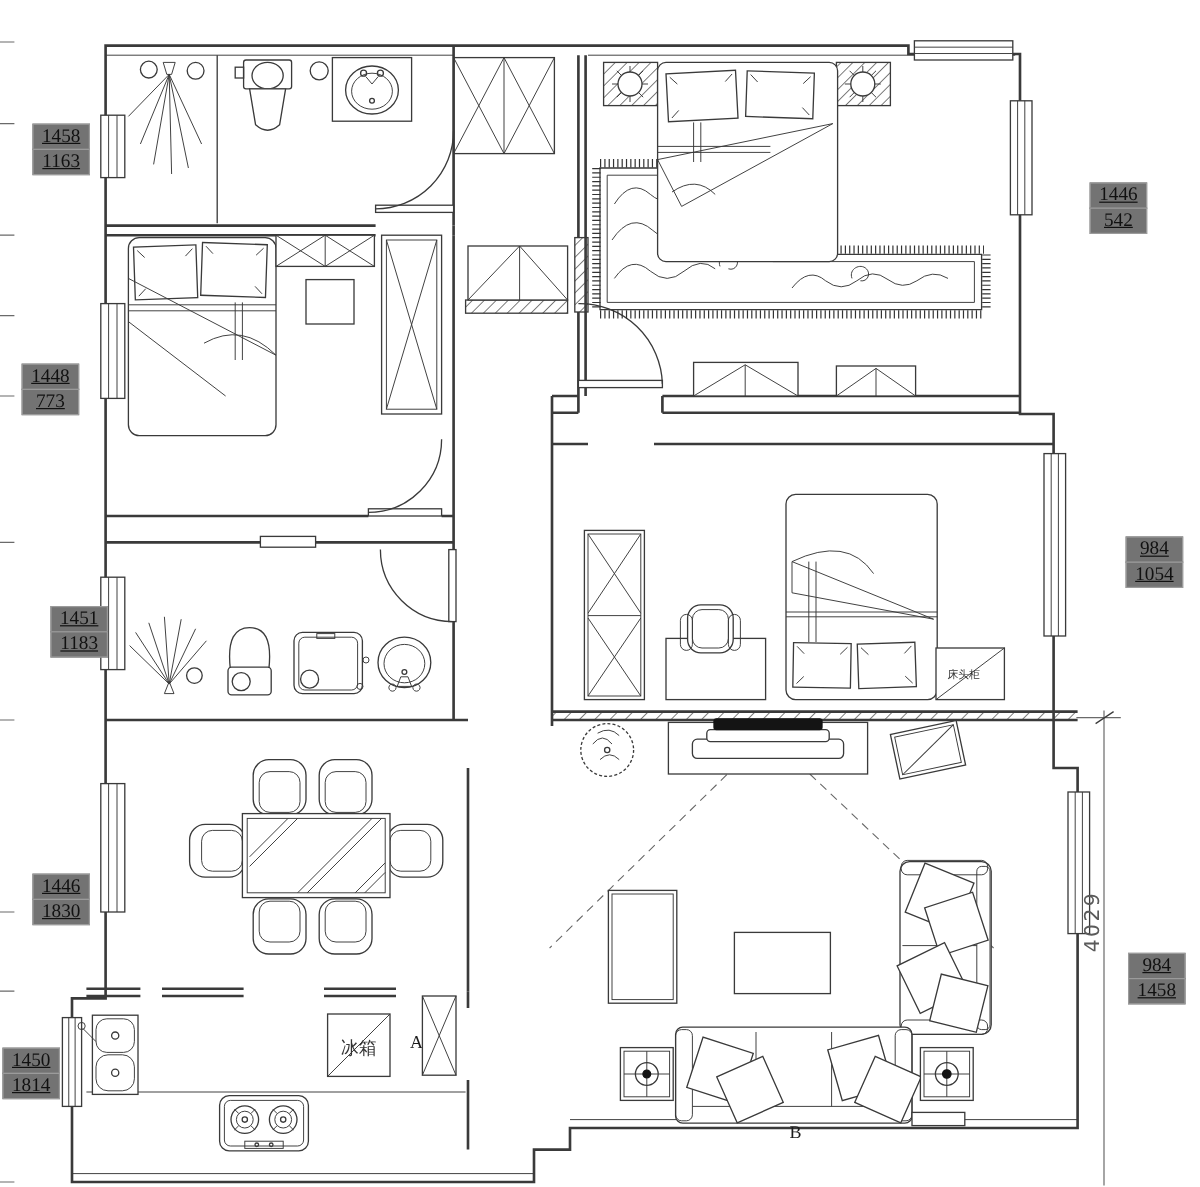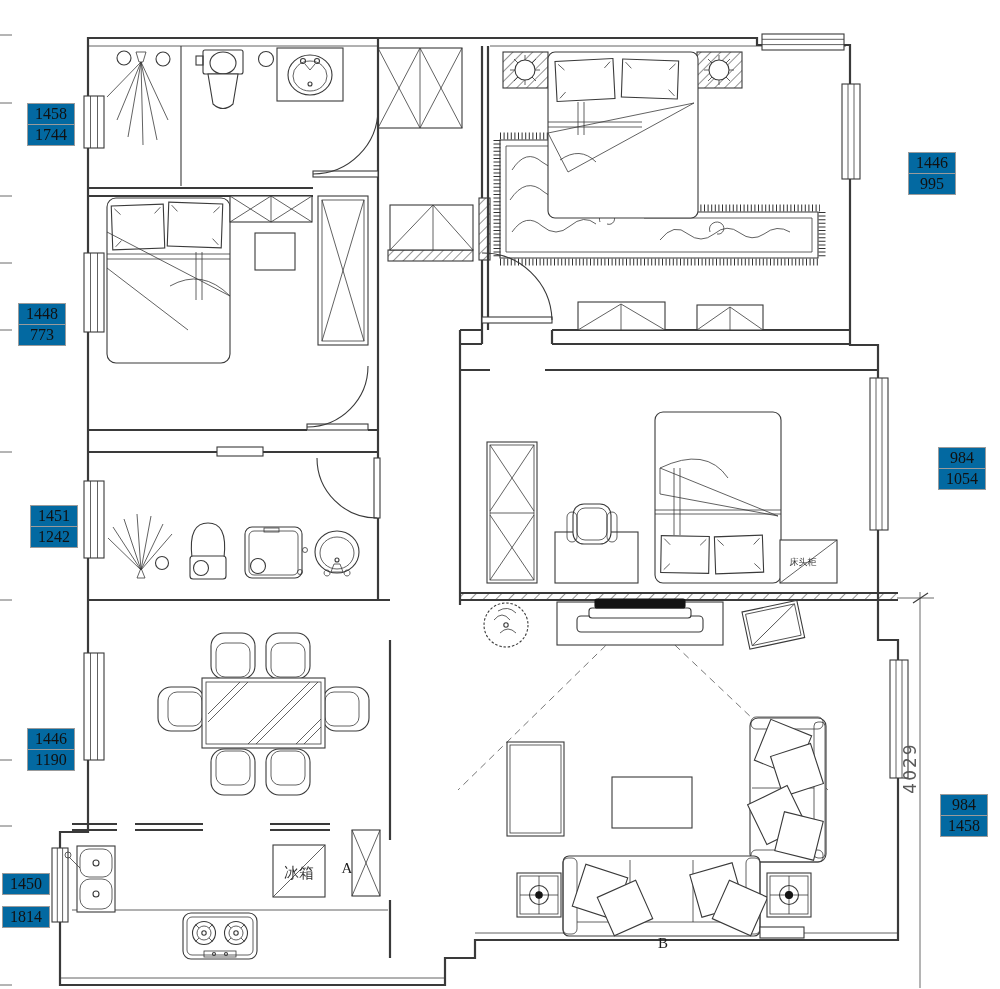--- a/index.html
+++ b/index.html
@@ -13,23 +13,23 @@
   .hatched { fill:url(#hatch); }
   .hatch2  { fill:url(#hatch2); stroke:none; }
   .fringe { stroke:#333; stroke-width:7; stroke-dasharray:1 2.6; }
   .dash   { stroke:#666; stroke-width:0.9; stroke-dasharray:7 5; }
   .dark   { fill:#141414; stroke:#141414; }
   .dimline { stroke:#6a6a6a; stroke-width:1; }
   text.svg-label { fill:#1c1c1c; stroke:none; font-family:"Liberation Serif", serif; }
   text.svg-dim   { fill:#5a5a5a; stroke:none; font-family:"DejaVu Sans", sans-serif; letter-spacing:2px; }
   text.svg-tiny  { fill:#333; stroke:none; font-family:"Liberation Serif", serif; }
   .dim-label { position:absolute; display:flex; flex-direction:column; }
-  .dim-cell  { width:46px; height:20px; border:1px solid #9b9b9b; background:#0369a1;
+  .dim-cell  { width:46px; height:20px; border:1px solid #9b9b9b; background:#737373;
                font:16px "Liberation Serif", serif; color:#111; display:flex;
-               align-items:center; justify-content:center; line-height:1; }
+               align-items:center; justify-content:center; line-height:1;text-decoration:underline; }
   .dim-cell + .dim-cell { margin-top:-1px; }
 </style>
 </head>
 <body>
 
 <div class="canvas">
 <svg width="1000" height="989" viewBox="0 0 1000 989">
   <defs>
     <pattern id="hatch" patternUnits="userSpaceOnUse" width="7" height="7" patternTransform="rotate(45)">
       <line x1="0" y1="0" x2="0" y2="7" stroke="#555" stroke-width="1"></line>
@@ -455,41 +455,41 @@
   </g>
   <g>
     <path class="dimline" d="M897,598 H934 M920,592 V988"></path>
     <path d="M913,603 L928,593" stroke-width="1.6"></path>
     <text class="svg-dim" font-size="17" text-anchor="middle" transform="translate(916,768) rotate(-90)">4029</text>
   </g>
 </svg>
 
   <div class="dim-label" style="left:27px; top:103px;">
     <div class="dim-cell">1458</div>
-    <div class="dim-cell">1744</div>
+    <div class="dim-cell">1163</div>
   </div>
   <div class="dim-label" style="left:18px; top:303px;justify-content:flex-end;">
     <div class="dim-cell">1448</div>
     <div class="dim-cell">773</div>
   </div>
-  <div class="dim-label" style="left:30px; top:505px;">
+  <div class="dim-label" style="left:42px; top:505px;">
     <div class="dim-cell">1451</div>
-    <div class="dim-cell">1242</div>
+    <div class="dim-cell">1183</div>
   </div>
   <div class="dim-label" style="left:27px; top:728px;">
     <div class="dim-cell">1446</div>
-    <div class="dim-cell">1190</div>
-  </div>
-  <div class="dim-label" style="left:2px; top:873px;gap:12px;">
+    <div class="dim-cell">1830</div>
+  </div>
+  <div class="dim-label" style="left:2px; top:873px;">
     <div class="dim-cell">1450</div>
     <div class="dim-cell">1814</div>
   </div>
   <div class="dim-label" style="left:908px; top:152px;">
     <div class="dim-cell">1446</div>
-    <div class="dim-cell">995</div>
+    <div class="dim-cell">542</div>
   </div>
   <div class="dim-label" style="left:938px; top:447px;">
     <div class="dim-cell">984</div>
     <div class="dim-cell">1054</div>
   </div>
   <div class="dim-label" style="left:940px; top:794px;">
     <div class="dim-cell">984</div>
     <div class="dim-cell">1458</div>
   </div>
 </div>

